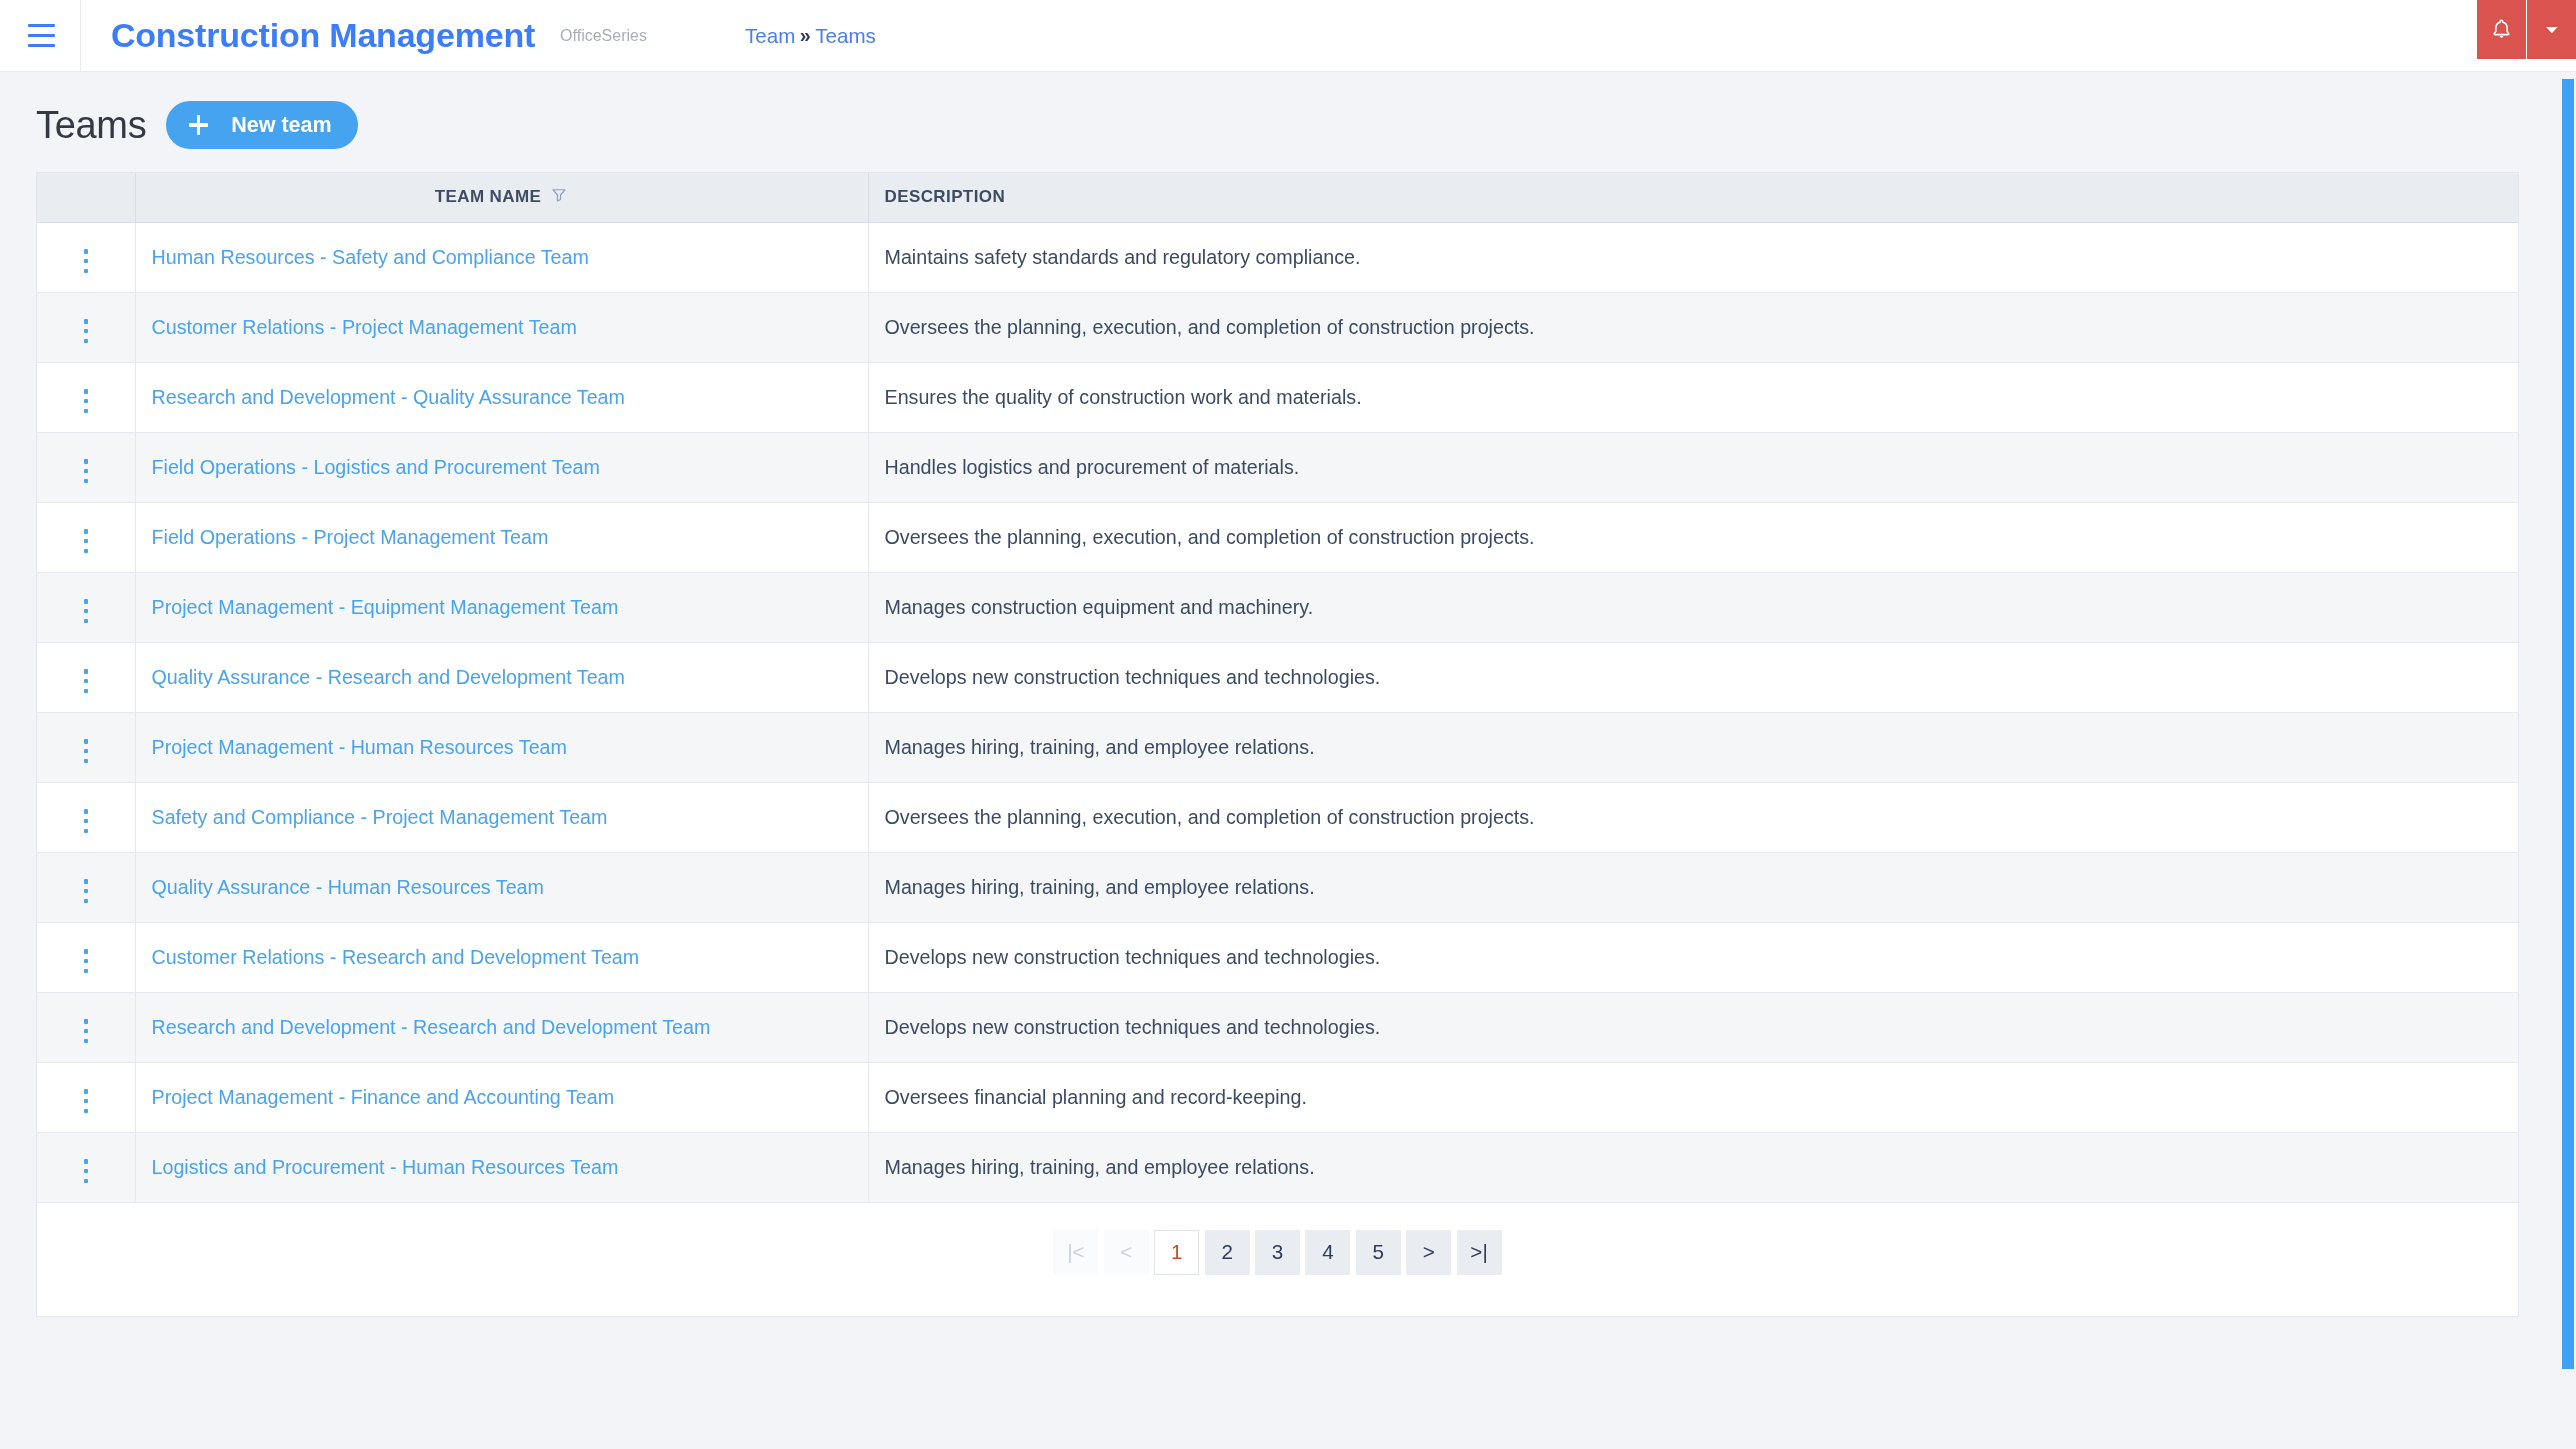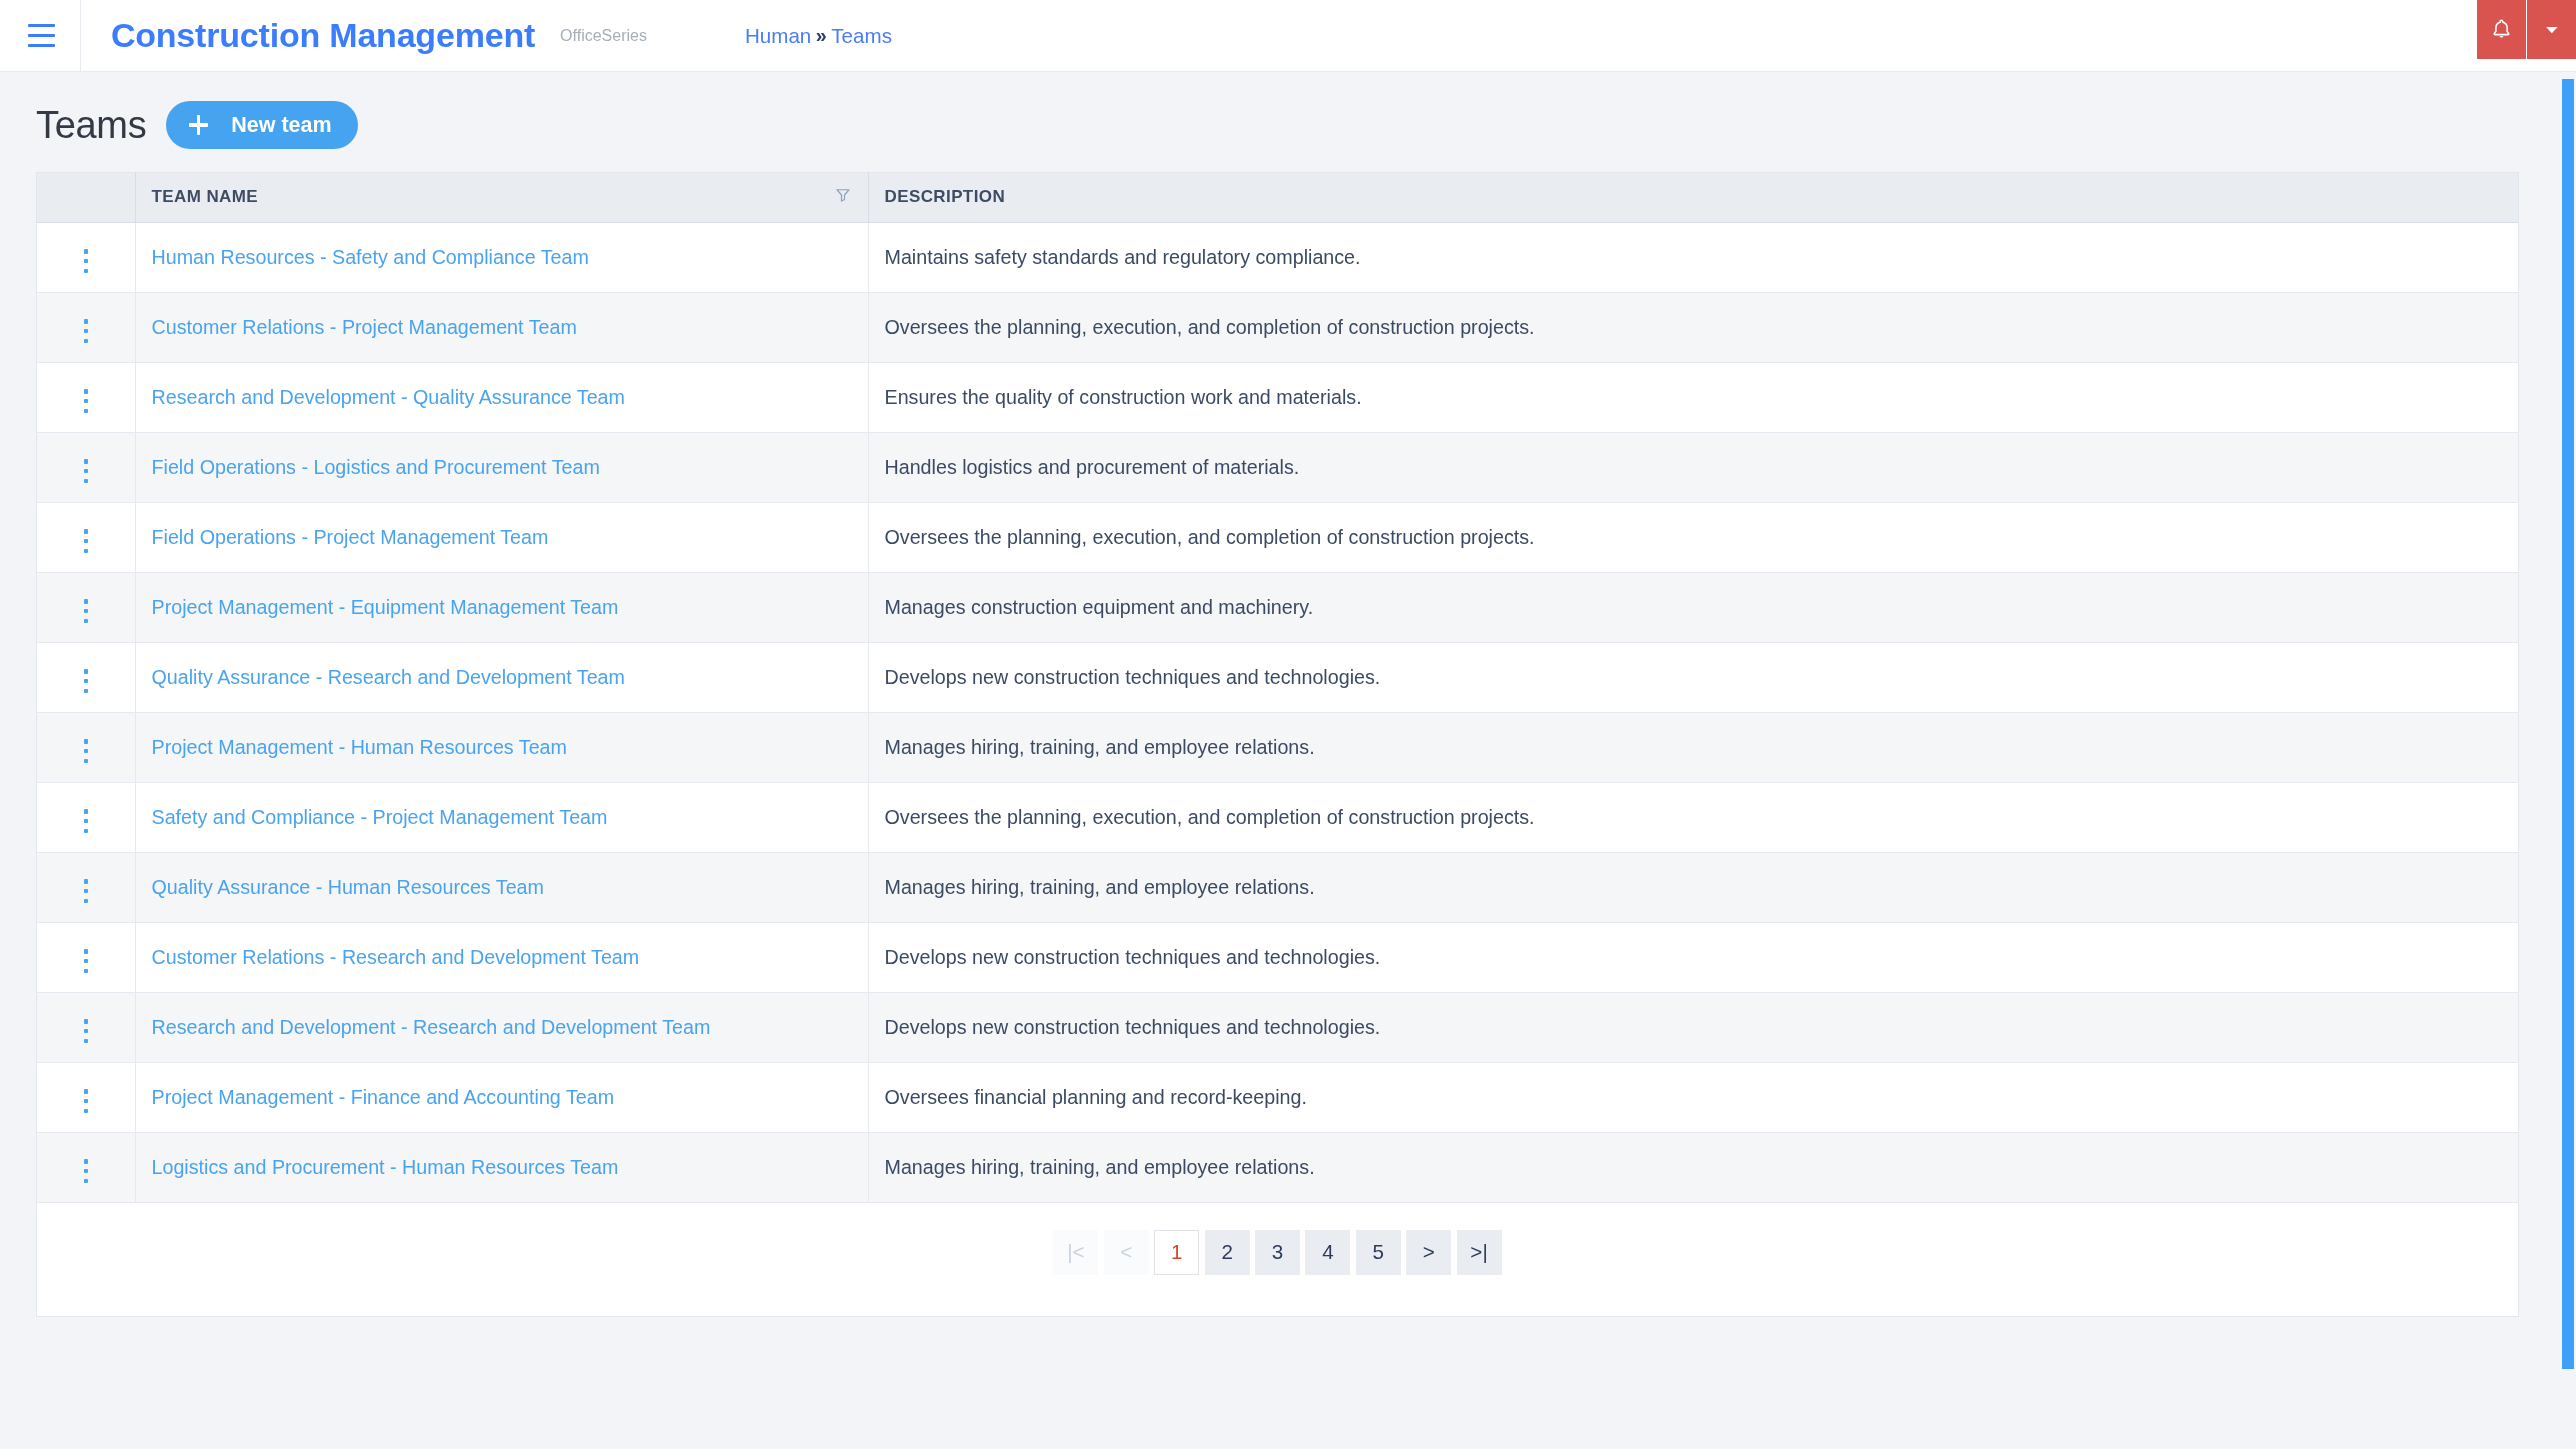--- a/index.html
+++ b/index.html
@@ -115,21 +115,21 @@
     height: 49px;
     padding: 0 16px;
     border-bottom: 0.9px solid #d6dde6;
     border-right: 0.9px solid #d6dde6;
     vertical-align: middle;
   }
   thead th:last-child { border-right: none; margin-left: 12px; }
   th.col-kebab { width: 98px; border-right: 0.9px solid #d6dde6; }
   th.col-name  { width: 733px; }
   th.col-desc  { width: auto; }
-  .th-inner { display: flex; align-items: center; justify-content: space-between; }
+  .th-inner { display: flex; align-items: center; justify-content: center; }
   .funnel { flex: 0 0 auto; margin-left: 9px; }
 
   tbody td {
     height: 70px;
     padding: 0 16px;
     font-size: 19.7px;
     color: #3b4a63;
     border-bottom: 0.9px solid #e6eaf0;
     vertical-align: middle;
   }
@@ -194,21 +194,21 @@
 <div class="topbar">
   <div class="hamburger">
     <span></span>
     <span></span>
     <span></span>
   </div>
   <div class="topbar-divider"></div>
   <div class="brand">Construction Management</div>
   <div class="brand-sub">OfficeSeries</div>
   <nav class="breadcrumb">
-    <a href="#">Human</a>
+    <a href="#">Team</a>
     <span class="sep">»</span>
     <a href="#">Teams</a>
   </nav>
 
   <div class="topbar-right">
     <div class="bell-btn">
       <svg width="25" height="25" viewBox="0 0 24 24">
         <path d="M12 3.2c-.7 0-1.3.6-1.3 1.3v.6C8.3 5.7 6.6 7.9 6.6 10.5v3.3l-1.5 2.1c-.3.4 0 1 .5 1h12.8c.5 0 .8-.6.5-1l-1.5-2.1v-3.3c0-2.6-1.7-4.8-4.1-5.4v-.6c0-.7-.6-1.3-1.3-1.3z" fill="none" stroke="#ffffff" stroke-width="1.5" stroke-linejoin="round"></path>
         <path d="M10.2 18.3c.2.9 1 1.5 1.8 1.5s1.6-.6 1.8-1.5z" fill="#ffffff"></path>
       </svg>

